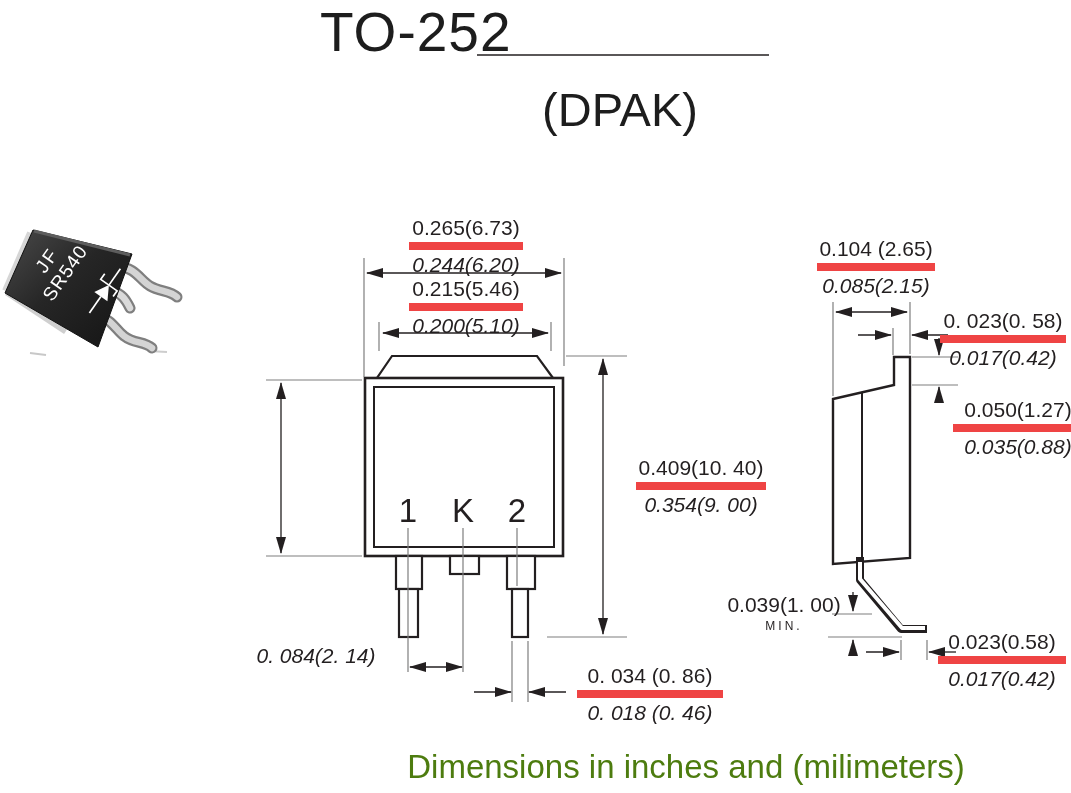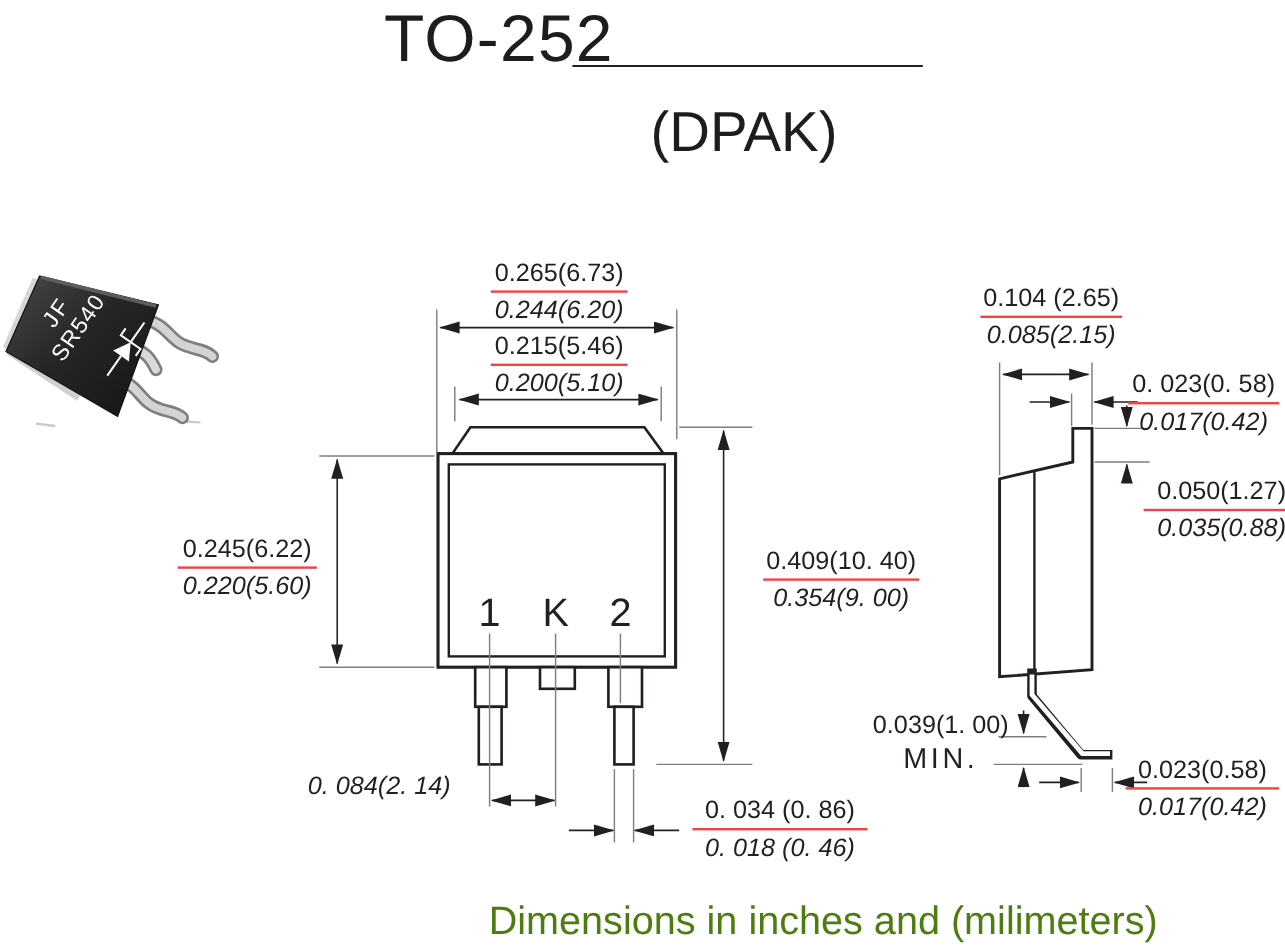--- a/index.html
+++ b/index.html
@@ -7,24 +7,24 @@
         font-family:"Liberation Sans", sans-serif;color:#231f20;}
   .art{position:absolute;left:0;top:0;}
   .title{position:absolute;left:320px;top:0px;width:600px;text-align:left;
          font-size:55px;letter-spacing:1px;color:#1d1d1d;}
   .subtitle{position:absolute;left:320px;top:82px;width:600px;text-align:center;
             font-size:47px;color:#1d1d1d;}
   .caption{position:absolute;left:300px;top:748px;width:772px;text-align:center;
            font-size:33px;color:#4d7c0f;}
   .frac{position:absolute;text-align:center;font-size:21px;line-height:1.1;
         white-space:nowrap;color:#231f20;}
-  .frac .num{display:block;border-bottom:2px solid #ef4444;padding:0 2px 3px 2px;}
+  .frac .num{display:block;border-bottom:8px solid #ef4444;padding:0 2px 3px 2px;}
   .frac .den{display:block;padding-top:3px;font-style:italic;}
   .frac.nobar .num{border-bottom:none;padding-bottom:0;}
-  .frac .min{display:block;font-size:24px;letter-spacing:3px;margin-top:4px;}
+  .frac .min{display:block;font-size:12px;letter-spacing:3px;margin-top:4px;}
   .pin{position:absolute;font-size:33px;text-align:center;color:#231f20;}
 </style>
 </head>
 <body>
 
 <div class="page">
 
 <svg class="art" width="1071" height="793" viewBox="0 0 1071 793">
   <defs>
     <marker id="ah" markerUnits="userSpaceOnUse" markerWidth="18" markerHeight="12" refX="16" refY="5" orient="auto-start-reverse">
@@ -145,24 +145,20 @@
 <div class="subtitle">(DPAK)</div>
 
 <div class="frac" style="left:409px;top:216px;width:114px">
   <span class="num">0.265(6.73)</span>
   <span class="den">0.244(6.20)</span>
 </div>
 <div class="frac" style="left:409px;top:277px;width:114px">
   <span class="num">0.215(5.46)</span>
   <span class="den">0.200(5.10)</span>
 </div>
-<div class="frac" style="left:148px;top:446px;width:116px">
-  <span class="num">0.245(6.22)</span>
-  <span class="den">0.220(5.60)</span>
-</div>
 <div class="frac" style="left:636px;top:456px;width:130px">
   <span class="num">0.409(10. 40)</span>
   <span class="den">0.354(9. 00)</span>
 </div>
 <div class="frac" style="left:242px;top:641px;width:148px">
   <span class="den">0. 084(2. 14)</span>
 </div>
 <div class="frac" style="left:577px;top:664px;width:146px">
   <span class="num">0. 034 (0. 86)</span>
   <span class="den">0. 018 (0. 46)</span>

